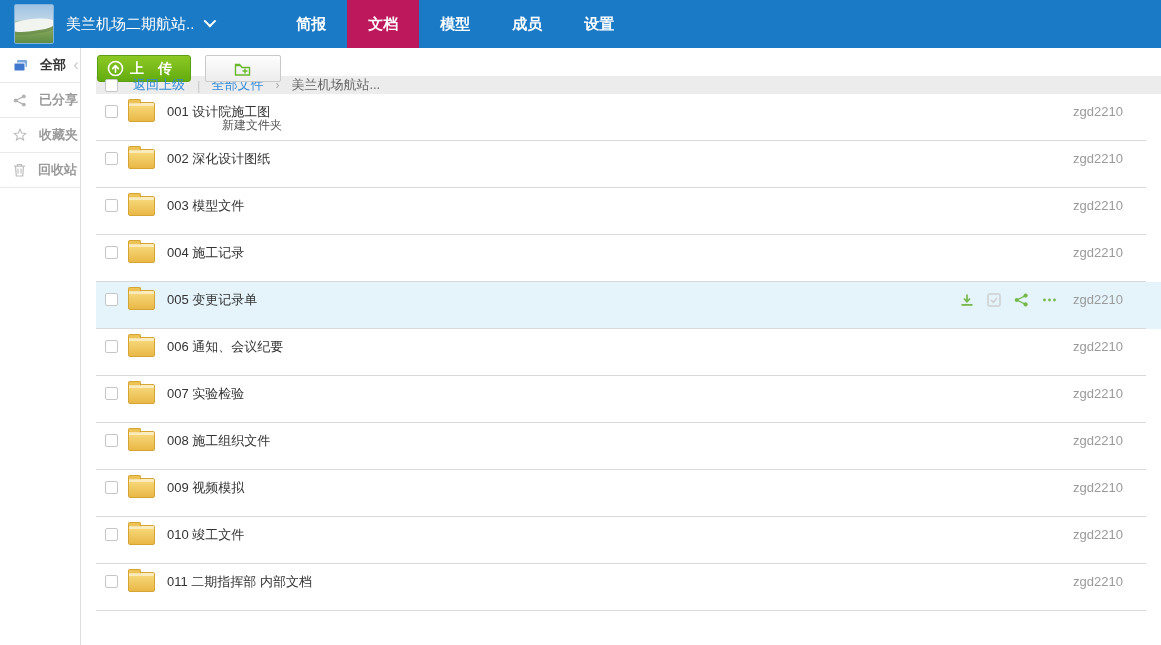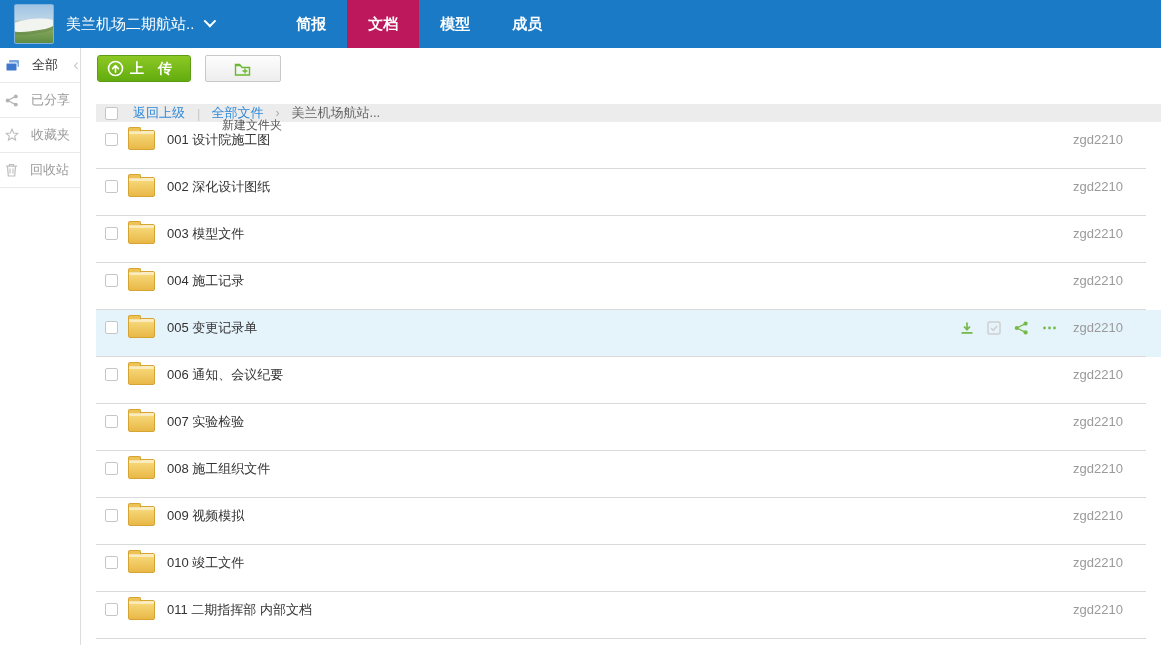--- a/index.html
+++ b/index.html
@@ -18,28 +18,28 @@
   .proj .chev { width:9px; height:9px; border-right:2px solid #fff; border-bottom:2px solid #fff;
                 transform:rotate(45deg) translateY(-2px); margin-left:10px; margin-top:-4px; }
   .tabs { display:flex; margin-left:62px; }
   .tab { color:#fff; font-size:15px; font-weight:bold; line-height:48px; padding:0 21px; cursor:pointer; }
   .tab.active { background:#be185d; }
 
   
   .layout { display:flex; height:597px; }
   .sidebar { width:81px; border-right:1px solid #ddd; position:relative; flex:none; background:#fff; }
   .collapse { position:absolute; top:8px; right:1px; color:#ccc; font-size:17px; cursor:pointer; line-height:1; }
-  .side-item { height:35px; display:flex; align-items:center; padding-left:5px;
-               border-bottom:1px solid #e9e9e9; font-size:13px; color:#9a9a9a; cursor:pointer; }
+  .side-item { height:35px; display:flex; align-items:center; padding-left:13px;
+               border-bottom:1px solid #e9e9e9; font-size:13px; color:#9a9a9a; cursor:pointer;font-weight:bold; }
   .side-item svg { margin-right:6px; flex:none; }
   .side-item.active { color:#333; }
   .content { flex:1; min-width:0; }
 
   
-  .toolbar { height:56px; display:flex; align-items:flex-start; padding:7px 0 0 16px; }
+  .toolbar { height:28px; display:flex; align-items:flex-start; padding:7px 0 0 16px; }
   .btn-upload { display:inline-flex; align-items:center; height:27px; padding:0 13px 0 9px;
                 background:linear-gradient(#8cc824,#63ac0f); border:1px solid #5d9c15; border-radius:3px;
                 color:#fff; font-size:14px; font-weight:bold; letter-spacing:5px; cursor:pointer; }
   .btn-upload svg { margin-right:6px; }
   .btn-newfolder { position:relative; width:76px; height:27px; margin-left:14px;
                    border:1px solid #c9c9c9; border-radius:2px;
                    background:linear-gradient(#fdfdfd,#ededed); cursor:pointer; text-align:center; }
   .btn-newfolder svg { margin-top:4px; }
   .btn-newfolder .nf-label { position:absolute; top:17px; left:16px; right:0; font-size:12px;
                              color:#555; white-space:nowrap; text-align:center;margin-top:44px; }
@@ -78,20 +78,21 @@
   <div class="logo"></div>
   <div class="proj">
     <span>美兰机场二期航站..</span>
     <span class="chev"></span>
   </div>
   <div class="tabs">
       <div class="tab">简报</div>
       <div class="tab active">文档</div>
       <div class="tab">模型</div>
       <div class="tab">成员</div>
+      <div class="tab">设置</div>
     </div>
 </div>
 
 <div class="layout">
   <div class="sidebar">
     <span class="collapse">‹</span>
   <div class="side-item active">
         <span style="display: inline-flex;">
           <svg width="15" height="13" viewBox="0 0 15 13">
             <rect x="4" y="1" width="10" height="7" rx="1" fill="#7aa7e0"></rect>

